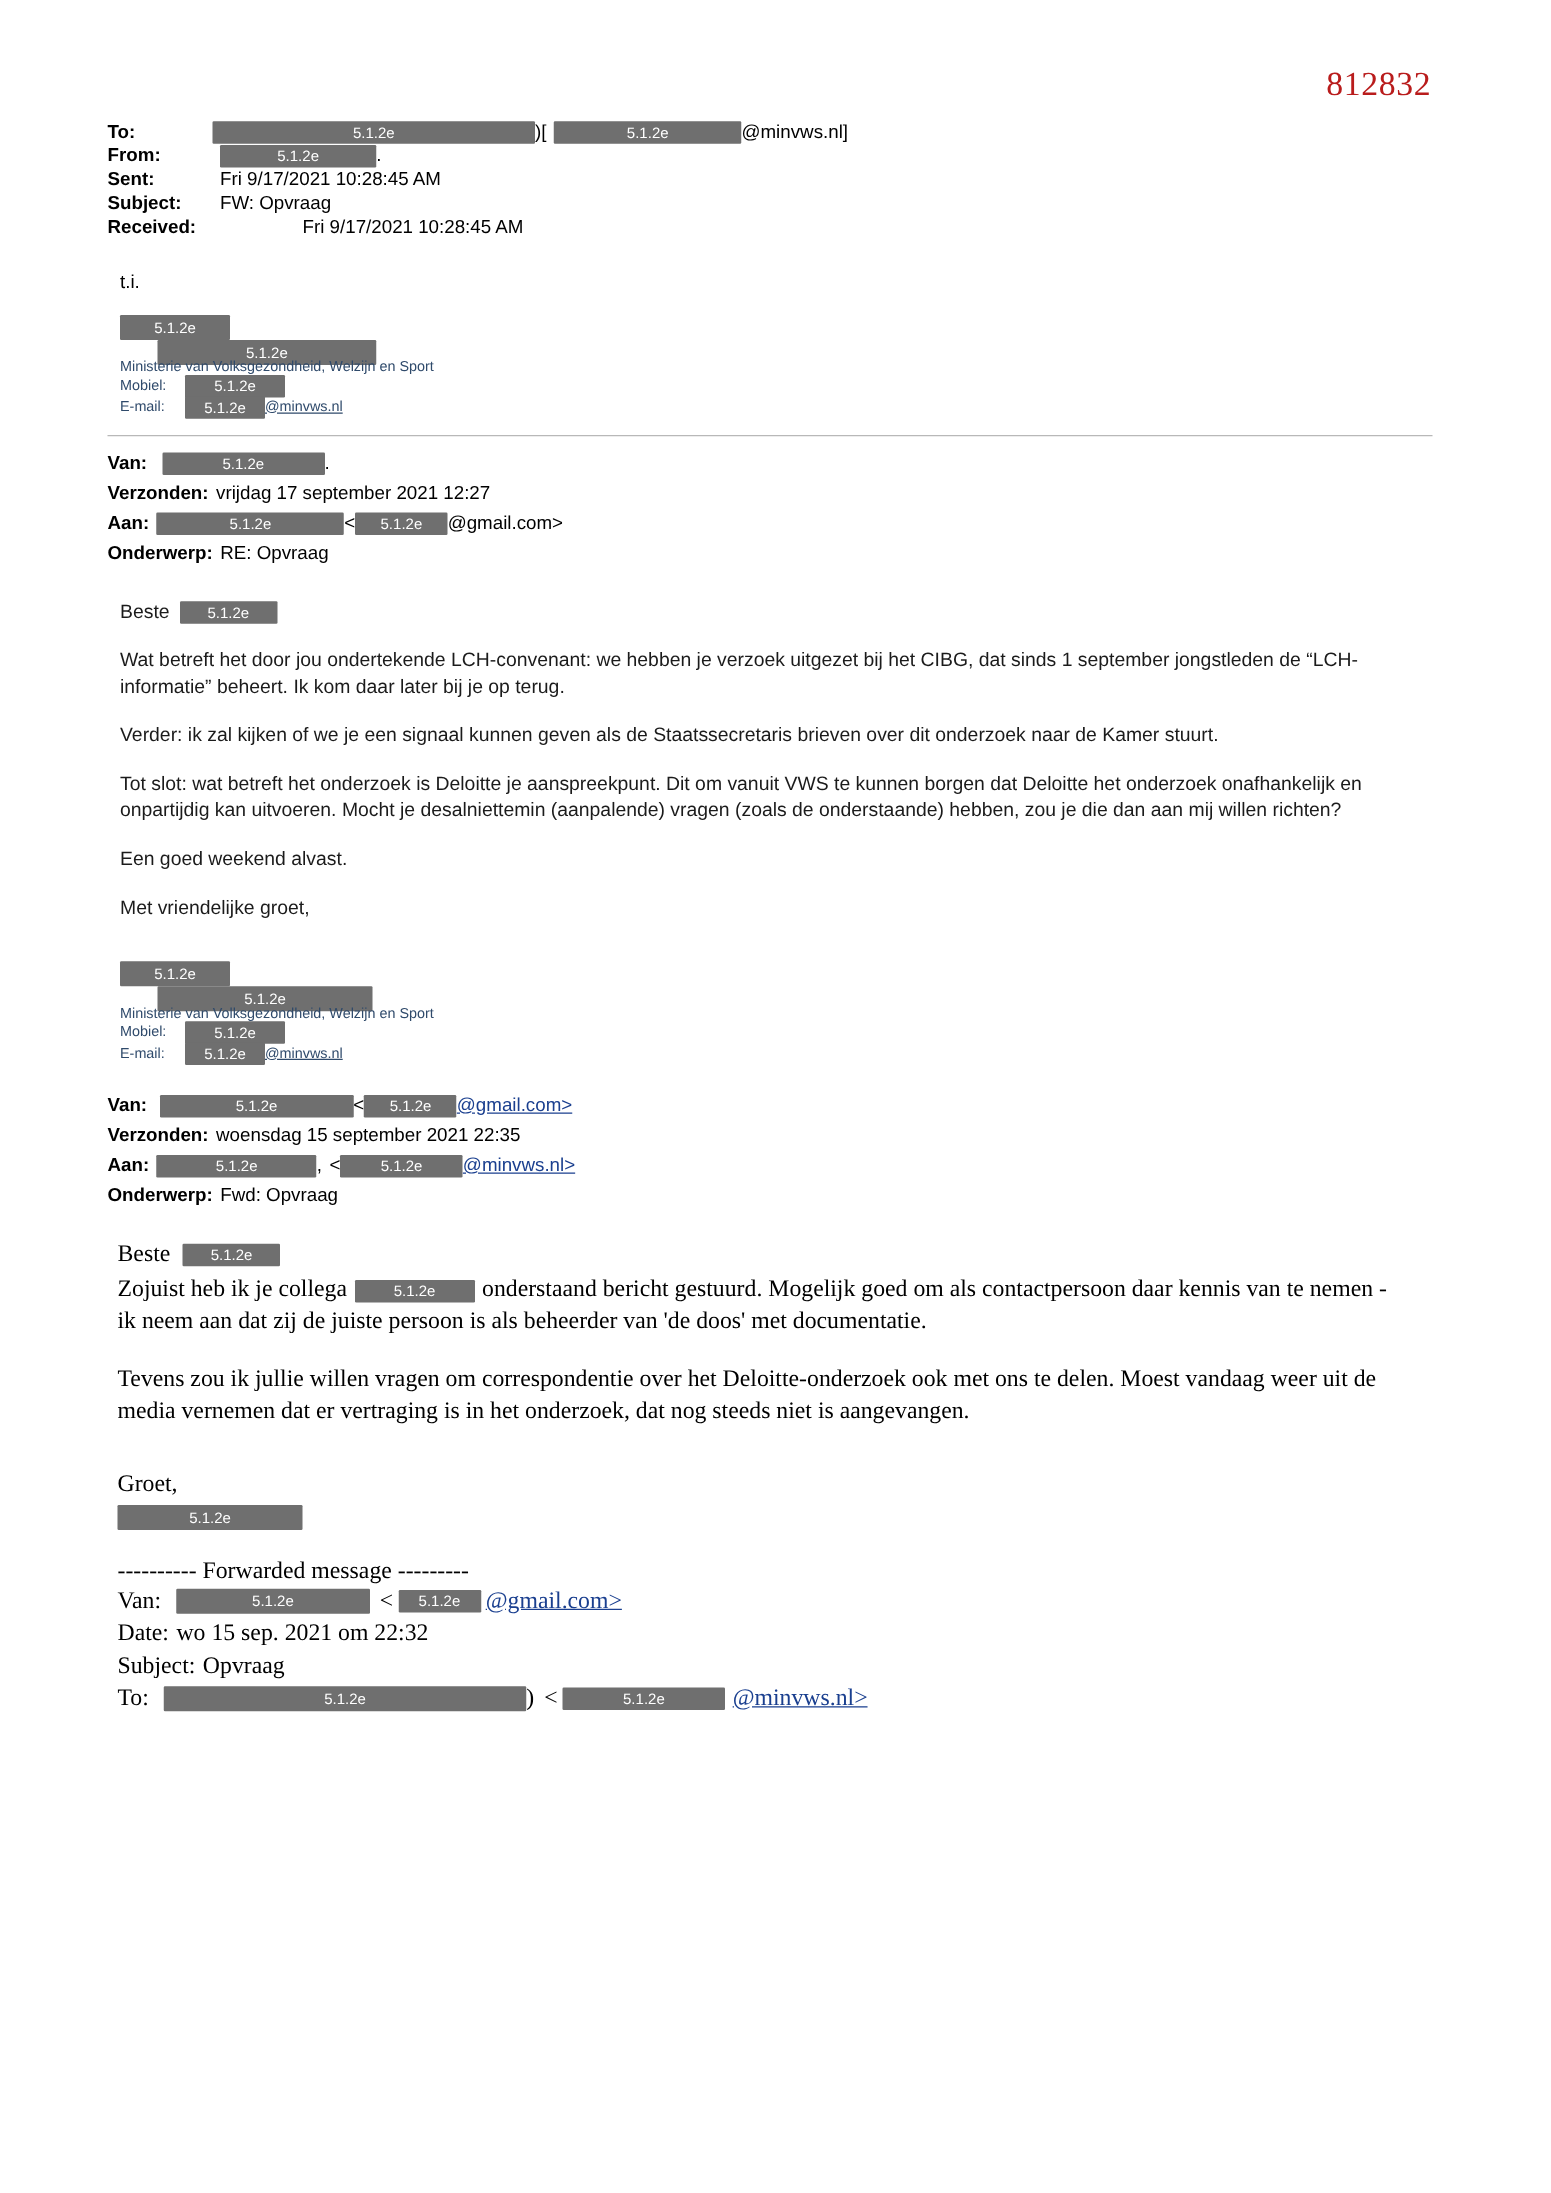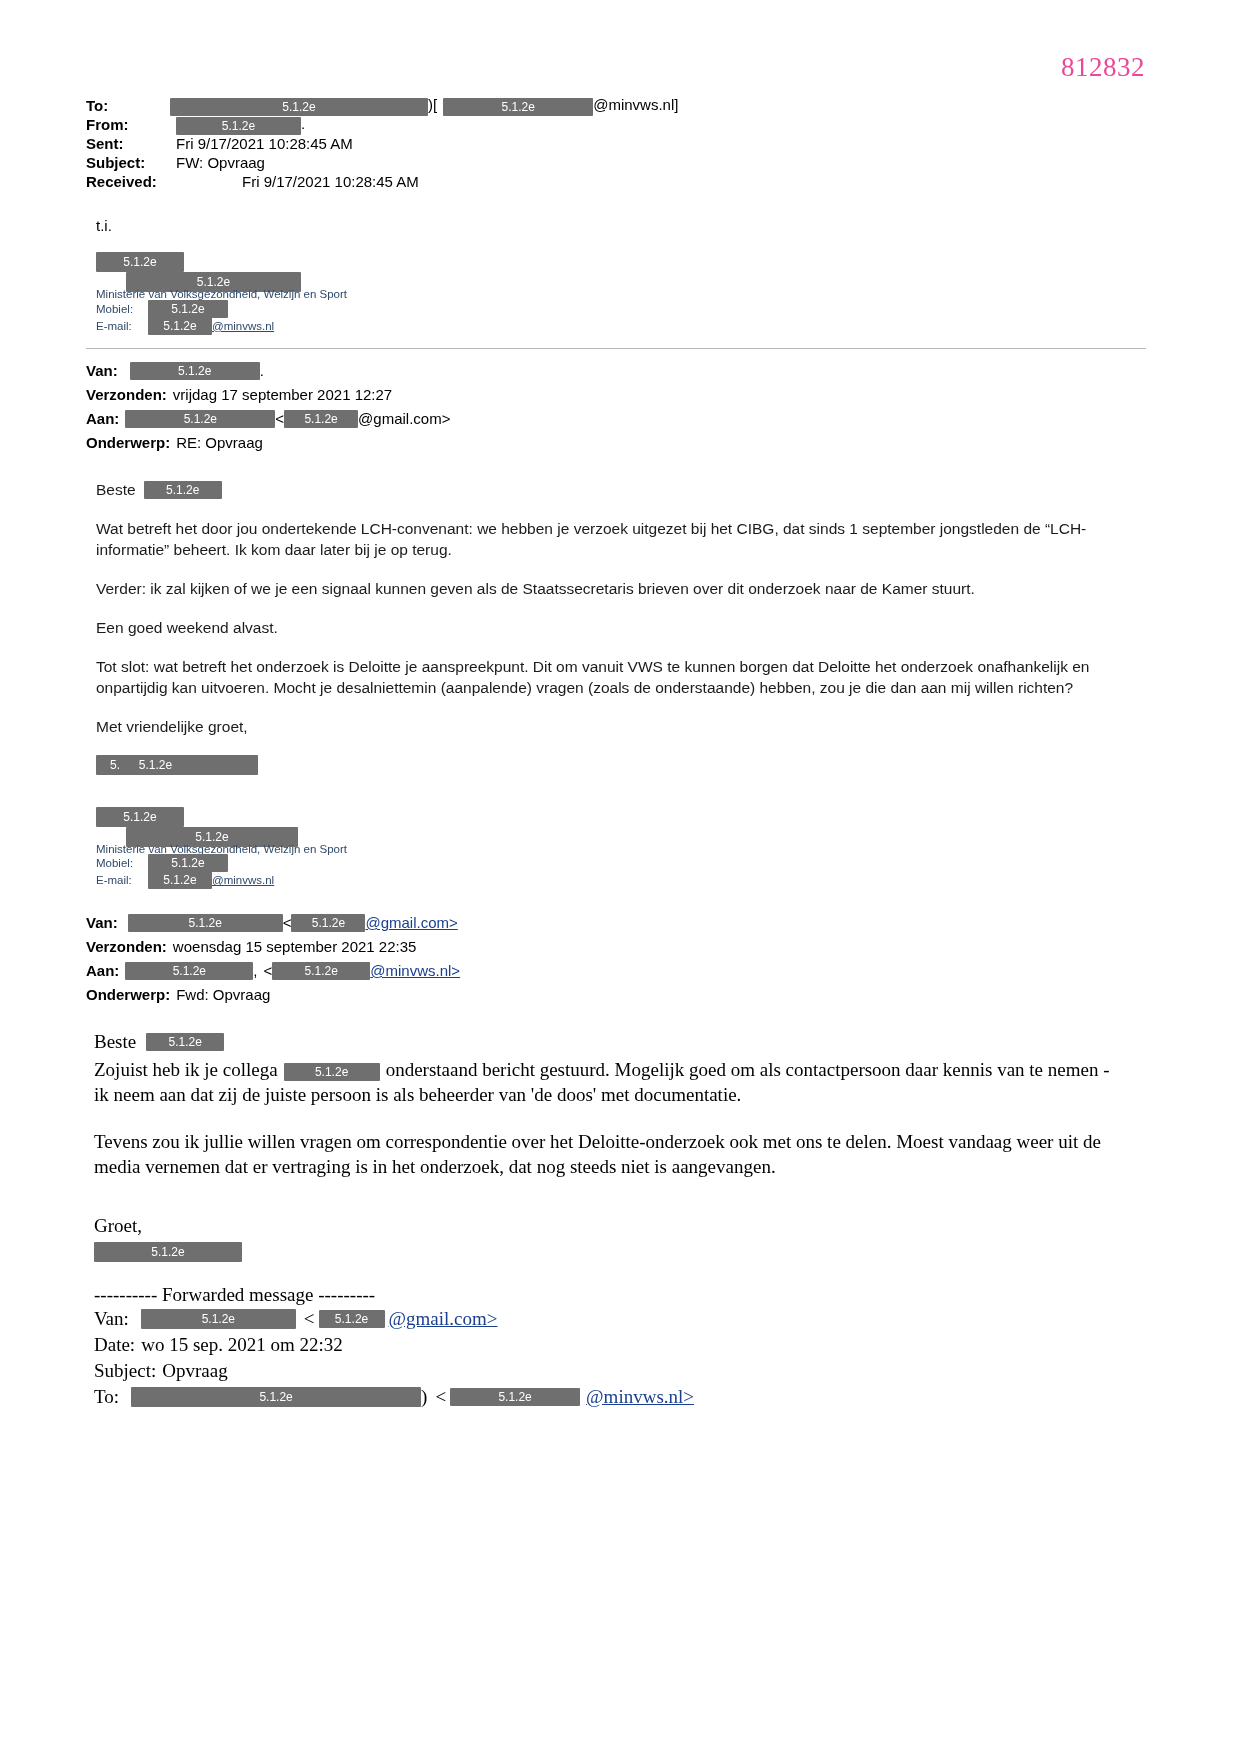--- a/index.html
+++ b/index.html
@@ -21,21 +21,21 @@
     height: 1754px;
     box-sizing: border-box;
   }
   .doc-number {
     position: absolute;
     top: 52px;
     right: 96px;
     font-family: "Liberation Serif", serif;
     font-size: 27px;
     letter-spacing: 0.5px;
-    color: #ec4899;
+    color: #b91c1c;
   }
   .content {
     position: absolute;
     left: 86px;
     top: 96px;
     width: 1060px;
   }
   
   .redact {
     display: inline-block;
@@ -226,31 +226,24 @@
       </div>
     </div>
 
     <div class="para" style="margin-top:24px;display:flex;align-items:center">
       <span>Beste</span>
       <span class="redact" style="width:78px;margin-left:8px">5.1.2e</span>
     </div>
 
     <div class="para">Wat betreft het door jou ondertekende LCH-convenant: we hebben je verzoek uitgezet bij het CIBG, dat sinds 1 september jongstleden de “LCH-informatie” beheert. Ik kom daar later bij je op terug.</div>
     <div class="para">Verder: ik zal kijken of we je een signaal kunnen geven als de Staatssecretaris brieven over dit onderzoek naar de Kamer stuurt.</div>
+    <div class="para">Tot slot: wat betreft het onderzoek is Deloitte je aanspreekpunt. Dit om vanuit VWS te kunnen borgen dat Deloitte het onderzoek onafhankelijk en onpartijdig kan uitvoeren. Mocht je desalniettemin (aanpalende) vragen (zoals de onderstaande) hebben, zou je die dan aan mij willen richten?</div>
     <div class="para">Een goed weekend alvast.</div>
-    <div class="para">Tot slot: wat betreft het onderzoek is Deloitte je aanspreekpunt. Dit om vanuit VWS te kunnen borgen dat Deloitte het onderzoek onafhankelijk en onpartijdig kan uitvoeren. Mocht je desalniettemin (aanpalende) vragen (zoals de onderstaande) hebben, zou je die dan aan mij willen richten?</div>
     <div class="para">Met vriendelijke groet,</div>
 
-    <div class="para" style="margin-top:16px">
-      <span class="redact tall" style="width:162px;text-align:left;padding-left:14px;box-sizing:border-box">
-        <span>5.</span>
-        <span style="display:inline-block;width:12px"></span>
-        <span>5.1.2e</span>
-      </span>
-    </div>
 
     <div class="sig" style="margin-top:32px">
       <div class="line1">
         <span class="redact tall" style="width:88px">5.1.2e</span>
       </div>
       <div class="line2">
         <span class="redact tall" style="width:172px">5.1.2e</span>
       </div>
       <div class="minis">Ministerie van Volksgezondheid, Welzijn en Sport</div>
       <div class="kv">

